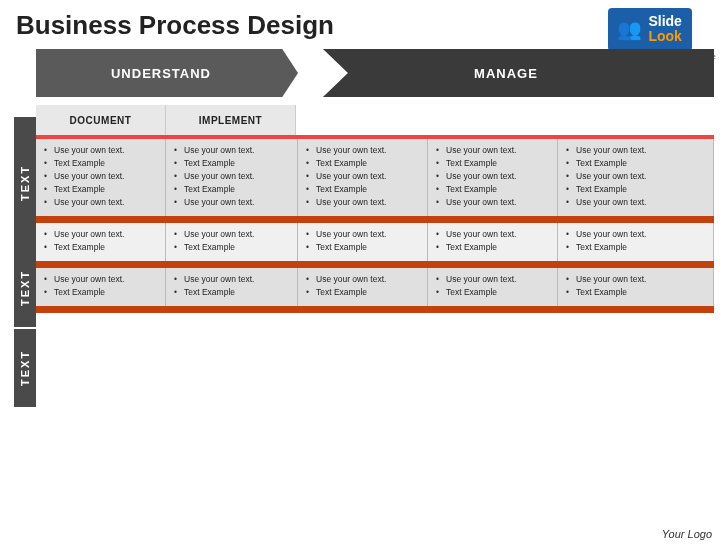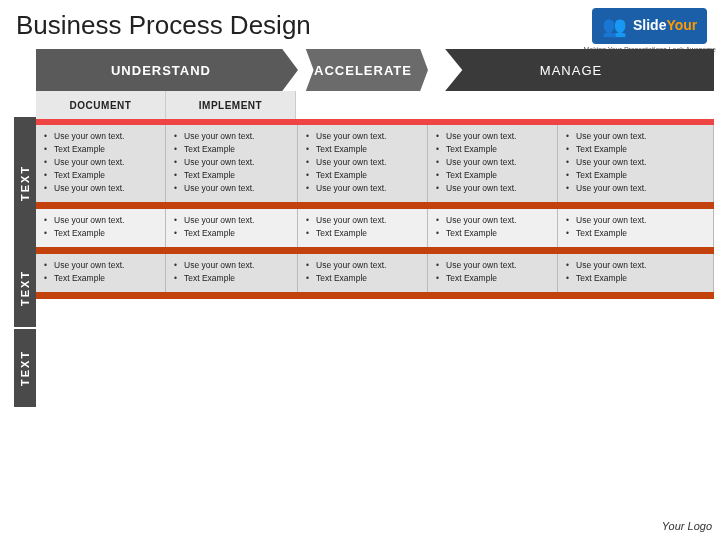--- a/index.html
+++ b/index.html
@@ -7,21 +7,21 @@
       font-family: Arial, sans-serif;
       background: #fff;
       width: 728px;
       height: 546px;
       overflow: hidden;
       position: relative;
     }
 
     .page-title {
       font-size: 26px;
-      font-weight: normal;
+      font-weight: bold;
       color: #222;
       padding: 10px 16px 4px 16px;
     }
 
     .logo-area {
       position: absolute;
       top: 8px;
       right: 12px;
       display: flex;
       flex-direction: column;
@@ -37,20 +37,21 @@
       gap: 6px;
     }
 
     .logo-icon {
       color: white;
       font-size: 20px;
     }
 
     .logo-text {
       display: flex;
+      flex-direction: column;
       line-height: 1.1;
     }
 
     .logo-slide {
       color: white;
       font-size: 14px;
       font-weight: bold;
     }
 
     .logo-team {
@@ -106,22 +107,22 @@
     .row-label.row3 { height: 80px; border-top: 2px solid #fff; }
 
     
     .table-area {
       flex: 1;
     }
 
     
     .header-top {
       display: flex;
-      height: 42px;
-      margin-bottom: 0;
+      height: 48px;
+      margin-bottom: 8px;
     }
 
     .header-understand {
       background: #5a5a5a;
       color: white;
       font-weight: bold;
       font-size: 13px;
       display: flex;
       align-items: center;
       justify-content: center;
@@ -140,34 +141,34 @@
       align-items: center;
       justify-content: center;
       width: 130px;
       clip-path: polygon(6% 0, 94% 0, 100% 50%, 94% 100%, 6% 100%, 12% 50%);
       letter-spacing: 1px;
     }
 
     .header-manage {
       background: #3a3a3a;
       color: white;
-      font-weight: normal;
+      font-weight: bold;
       font-size: 13px;
       display: flex;
       align-items: center;
       justify-content: center;
       flex: 1;
       clip-path: polygon(6% 0, 100% 0, 100% 100%, 6% 100%, 12% 50%);
       letter-spacing: 1px;
     }
 
     .header-sub {
       display: flex;
       height: 34px;
-      border-bottom: 6px solid #ef4444;
+      border-bottom: 4px solid #ef4444;
     }
 
     .col-header {
       display: flex;
       align-items: center;
       justify-content: center;
       text-align: center;
       font-weight: bold;
       font-size: 10px;
       color: #222;
@@ -229,57 +230,56 @@
     }
 
     .cell-doc { width: 130px; }
     .cell-analyze { width: 132px; }
     .cell-redesign { width: 130px; }
     .cell-implement { width: 130px; }
     .cell-monitor { flex: 1; }
 
     .footer-logo {
       position: absolute;
-      bottom: 14px;
+      bottom: 6px;
       right: 16px;
       font-size: 11px;
       color: #333;
       font-style: italic;
     }
   </style>
 </head>
 <body>
 
 <div class="page-title">Business Process Design</div>
 
 <div class="logo-area">
   <div class="logo-box">
     <span class="logo-icon">👥</span>
     <div class="logo-text">
       <span class="logo-slide">Slide</span>
-      <span class="logo-team">Your</span>
+      <span class="logo-team">Look</span>
     </div>
   </div>
   <div class="logo-tagline">Making Your Presentations Look Awesome</div>
   <div class="logo-url">www.slideteam.net</div>
 </div>
 
 <div class="main-container">
 
   <div class="row-labels">
     <div class="row-label row1">TEXT</div>
     <div class="row-label row2">TEXT</div>
     <div class="row-label row3">TEXT</div>
   </div>
 
   <div class="table-area">
 
     <div class="header-top">
       <div class="header-understand">UNDERSTAND</div>
-      <div class="header-accelerate">ACCELERATE</div>
       <div class="header-manage">MANAGE</div>
     </div>
 
     <div class="header-sub">
       <div class="col-header col-document">DOCUMENT</div>
       <div class="col-header col-implement">IMPLEMENT</div>
     </div>
 
     <div class="data-rows">
 

